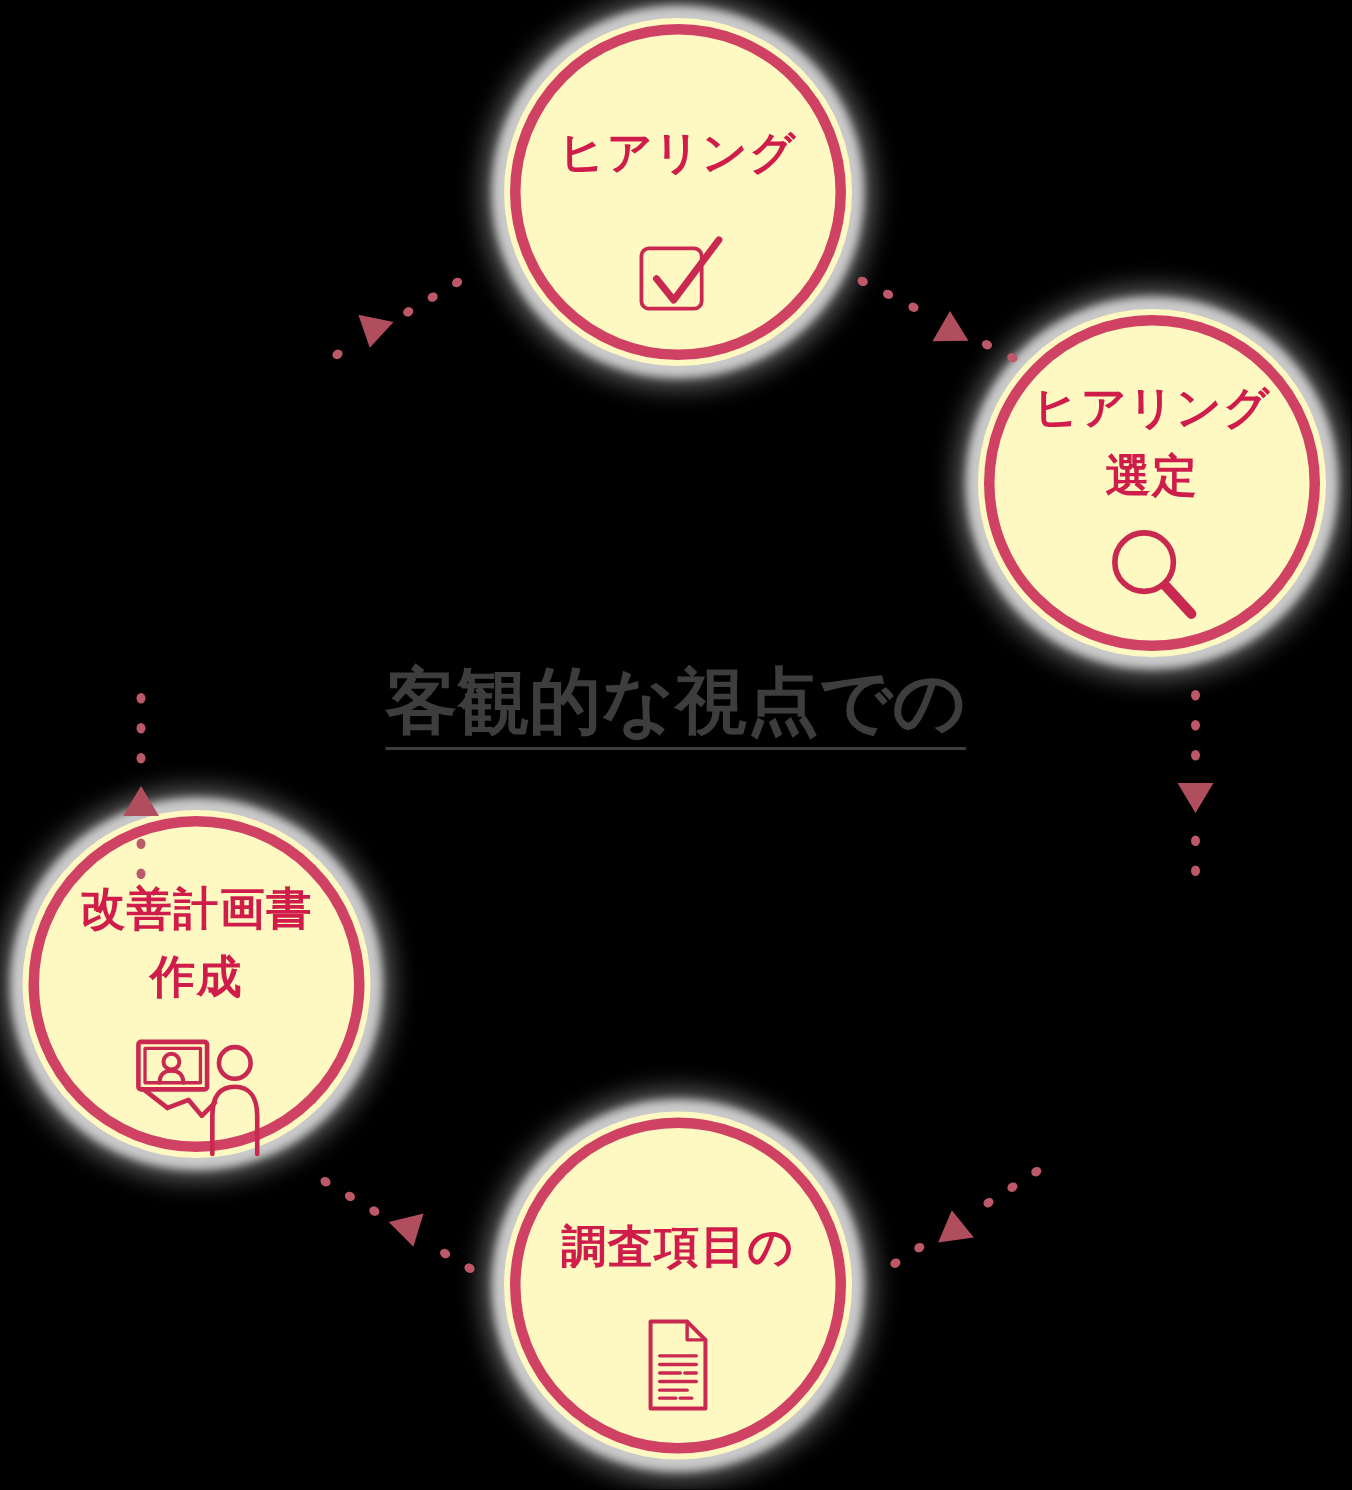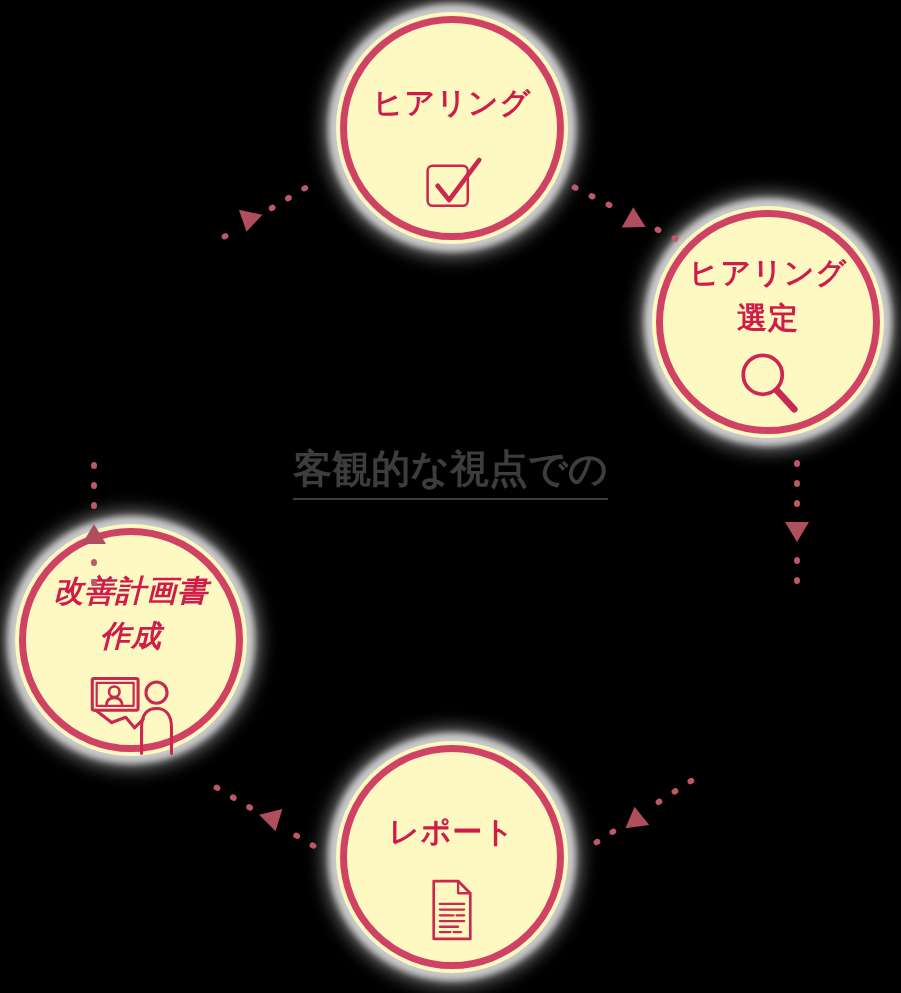--- a/index.html
+++ b/index.html
@@ -17,27 +17,27 @@
   .label.two{margin-top:44px;}
   .icon{display:block;position:relative;stroke:var(--icon,#c92950);fill:none;
         stroke-linecap:round;stroke-linejoin:round;}
   .step.oneline .icon{margin-top:24px;}
   .step.twoline .icon{margin-top:10px;}
 
   #step-hearing  {left:336px;top:12px;}
   #step-selection{left:652px;top:206px;}
   #step-training {left:15px; top:199px;}
   #step-survey   {left:654px;top:549px;}
-  #step-plan     {left:15px; top:524px;font-style:italic;}
+  #step-plan     {left:15px; top:540px;}
   #step-report   {left:336px;top:741px;}
 
   
   .center-message{position:absolute;left:0;right:0;top:442px;text-align:center;
         font-family:"Liberation Serif","DejaVu Serif",serif;font-weight:600;
-        font-size:39px;line-height:53px;color:var(--ctr,#3d3d3d);}
+        font-size:48px;line-height:53px;color:var(--ctr,#3d3d3d);}
   .center-message .u{display:inline-block;border-bottom:2px solid var(--ctr,#3d3d3d);
         padding-bottom:3px;}
 
   
   .connector{position:absolute;display:flex;align-items:center;gap:12px;
              transform-origin:left center;}
   .dot{width:7px;height:6px;border-radius:50%;background:var(--cdot,#bd5868);flex:none;}
   .tri{width:0;height:0;border-left:12px solid transparent;border-right:12px solid transparent;
        border-top:20px solid var(--carrow,#b04e5d);flex:none;}
   .c1{left:222px;top:228px;transform:rotate(-31deg);} .c1 .tri{transform:rotate(43deg);}
@@ -72,21 +72,21 @@
     <svg class="icon" width="66" height="66" viewBox="0 0 88 88">
       <circle cx="37" cy="33" r="26" stroke-width="5"></circle>
       <line x1="56" y1="54" x2="79" y2="79" stroke-width="9"></line>
     </svg>
   </div>
 
 
   <div class="step oneline" id="step-report">
     <div class="ring"></div>
     <div class="label one">
-      <span>レポート</span>
+      <span>調査項目の</span>
     </div>
     <svg class="icon" width="50" height="64" viewBox="0 0 64 84" stroke-width="3.5">
       <path d="M8,4 H40 L56,20 V80 H8 Z"></path>
       <path d="M40,4 V20 H56" stroke-width="3"></path>
       <g stroke-width="3">
         <line x1="16" y1="34" x2="48" y2="34"></line>
         <line x1="16" y1="41.5" x2="48" y2="41.5"></line>
         <line x1="16" y1="49" x2="34" y2="49"></line>
           <line x1="38" y1="49" x2="48" y2="49"></line>
         <line x1="16" y1="56.5" x2="48" y2="56.5"></line>

